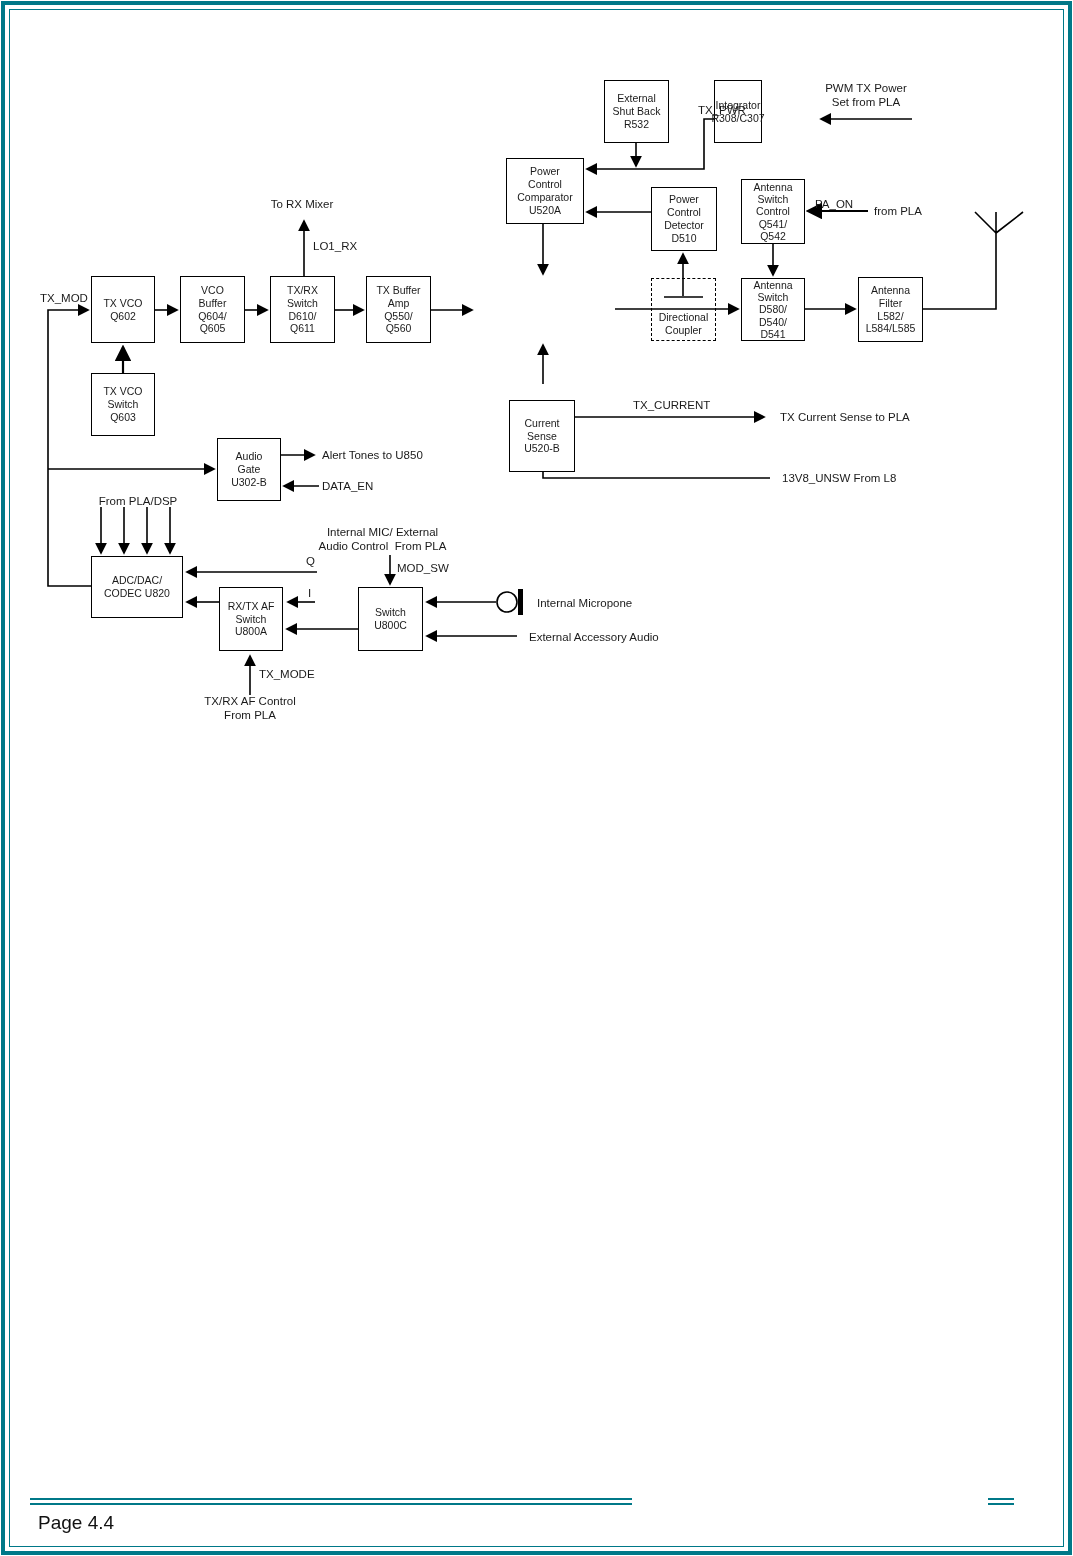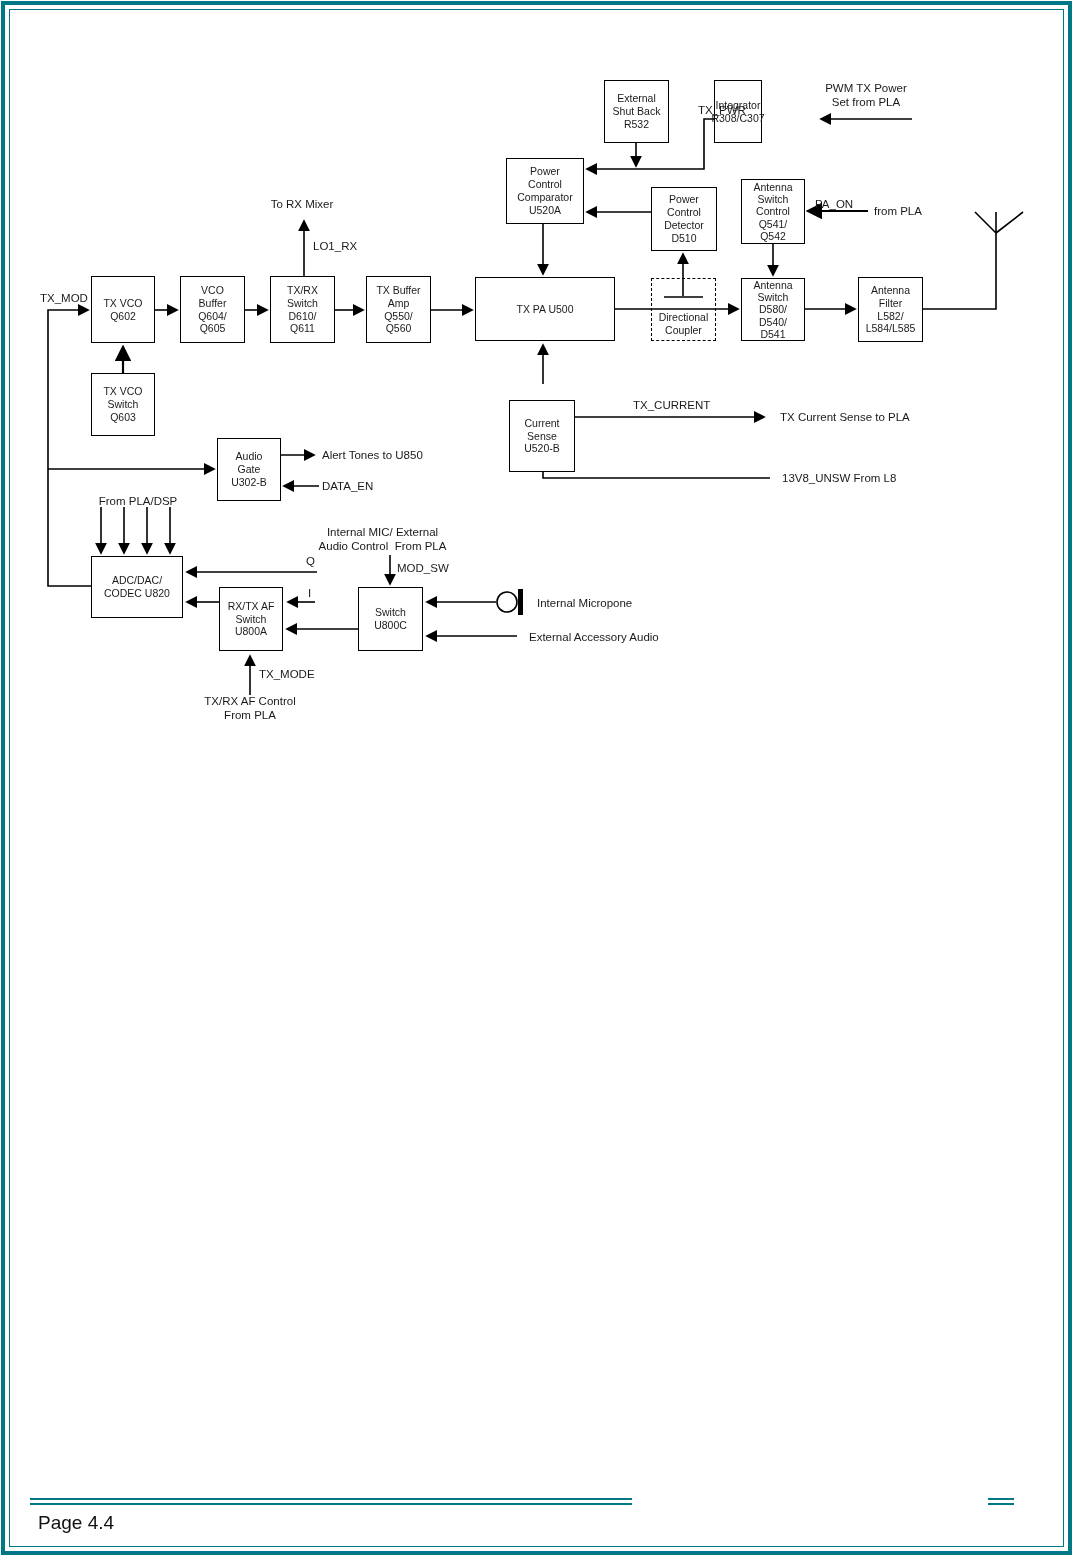--- a/index.html
+++ b/index.html
@@ -122,21 +122,20 @@
 Q604/
 Q605</div>
   <div class="blk" style="left:270px;top:276px;width:65px;height:67px">TX/RX
 Switch
 D610/
 Q611</div>
   <div class="blk" style="left:366px;top:276px;width:65px;height:67px">TX Buffer
 Amp
 Q550/
 Q560</div>
-  <div class="blk" style="left:475px;top:277px;width:140px;height:64px">TX PA U500</div>
   <div class="blk coupler" style="left:651px;top:278px;width:65px;height:63px">Directional
 Coupler</div>
   <div class="blk" style="left:741px;top:278px;width:64px;height:63px;line-height:1.15">Antenna
 Switch
 D580/
 D540/
 D541</div>
   <div class="blk" style="left:858px;top:277px;width:65px;height:65px">Antenna
 Filter
 L582/

